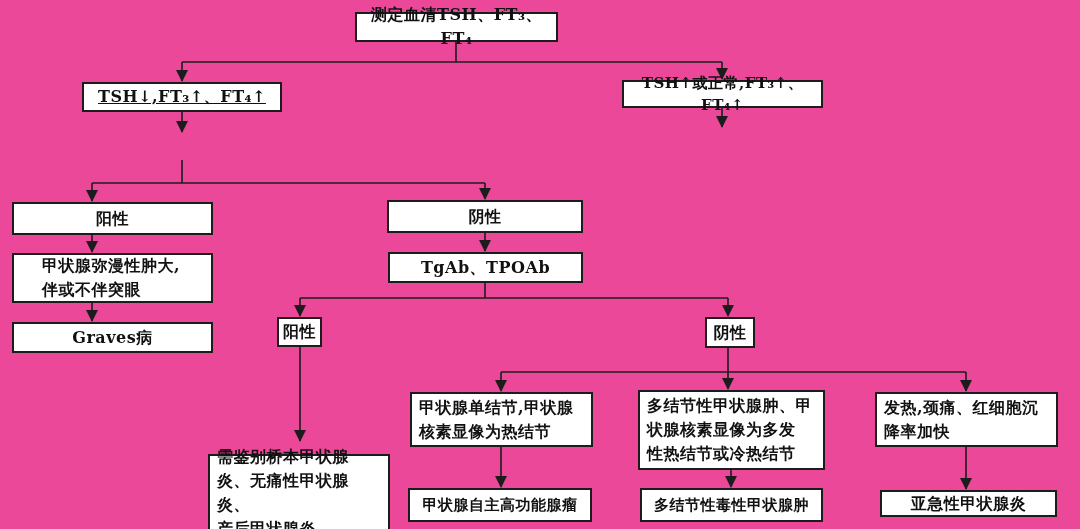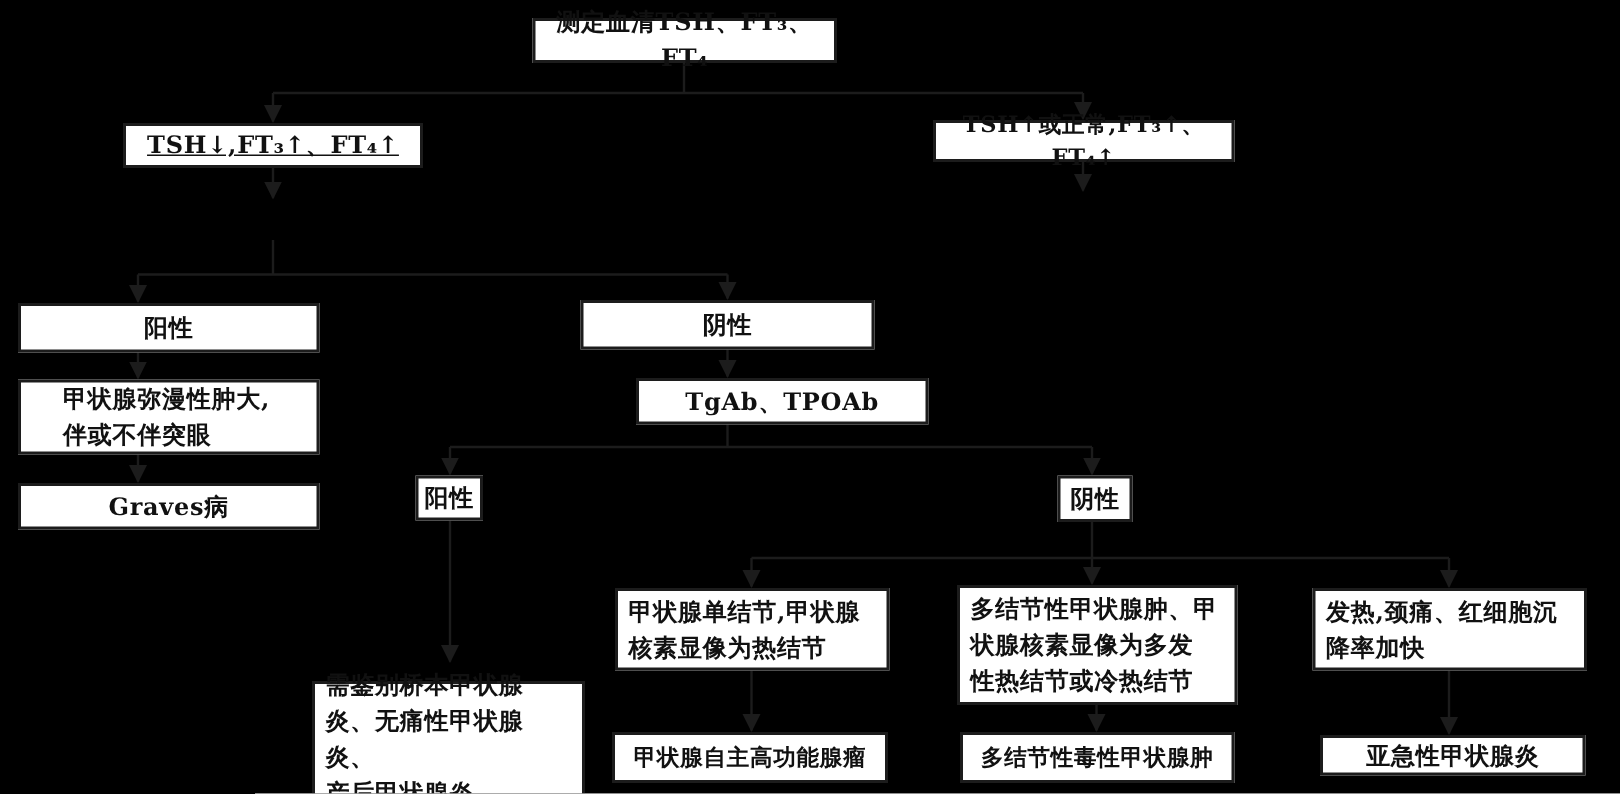--- a/index.html
+++ b/index.html
@@ -1,19 +1,19 @@
 <!DOCTYPE html>
 <html><head>
 <meta charset="utf-8">
 <style>
   html,body{margin:0;padding:0;background:#ffffff;}
   #canvas{
     position:relative;
     width:1080px;height:529px;
-    background:#000000;
+    background:#ec4899;
     font-family:"DejaVu Serif","Liberation Serif",serif;
     overflow:hidden;
   }
   #wires{position:absolute;left:0;top:0;width:1080px;height:529px;}
   .node{
     position:absolute;
     box-sizing:border-box;
     border:2px solid #1c1c1c;
     background:#ffffff;
     display:flex;
@@ -93,21 +93,21 @@
   </div>
 
   <div class="node" style="left: 12px; top: 322px; width: 201px; height: 31px; border-color: rgb(28, 28, 28); background: rgb(255, 255, 255); color: rgb(17, 17, 17);">
     <span>Graves病</span>
   </div>
 
   <div class="node" style="left: 387px; top: 200px; width: 196px; height: 33px; border-color: rgb(28, 28, 28); background: rgb(255, 255, 255); color: rgb(17, 17, 17);">
     <span>阴性</span>
   </div>
 
-  <div class="node" style="left: 388px; top: 252px; width: 195px; height: 31px; border-color: rgb(28, 28, 28); background: rgb(255, 255, 255); color: rgb(17, 17, 17); margin-left: 36px;">
+  <div class="node" style="left: 388px; top: 252px; width: 195px; height: 31px; border-color: rgb(28, 28, 28); background: rgb(255, 255, 255); color: rgb(17, 17, 17);">
     <span>TgAb、TPOAb</span>
   </div>
 
   <div class="node" style="left: 277px; top: 317px; width: 45px; height: 30px; border-color: rgb(28, 28, 28); background: rgb(255, 255, 255); color: rgb(17, 17, 17);">
     <span>阳性</span>
   </div>
 
   <div class="node" style="left: 705px; top: 317px; width: 50px; height: 31px; border-color: rgb(28, 28, 28); background: rgb(255, 255, 255); color: rgb(17, 17, 17);">
     <span>阴性</span>
   </div>

